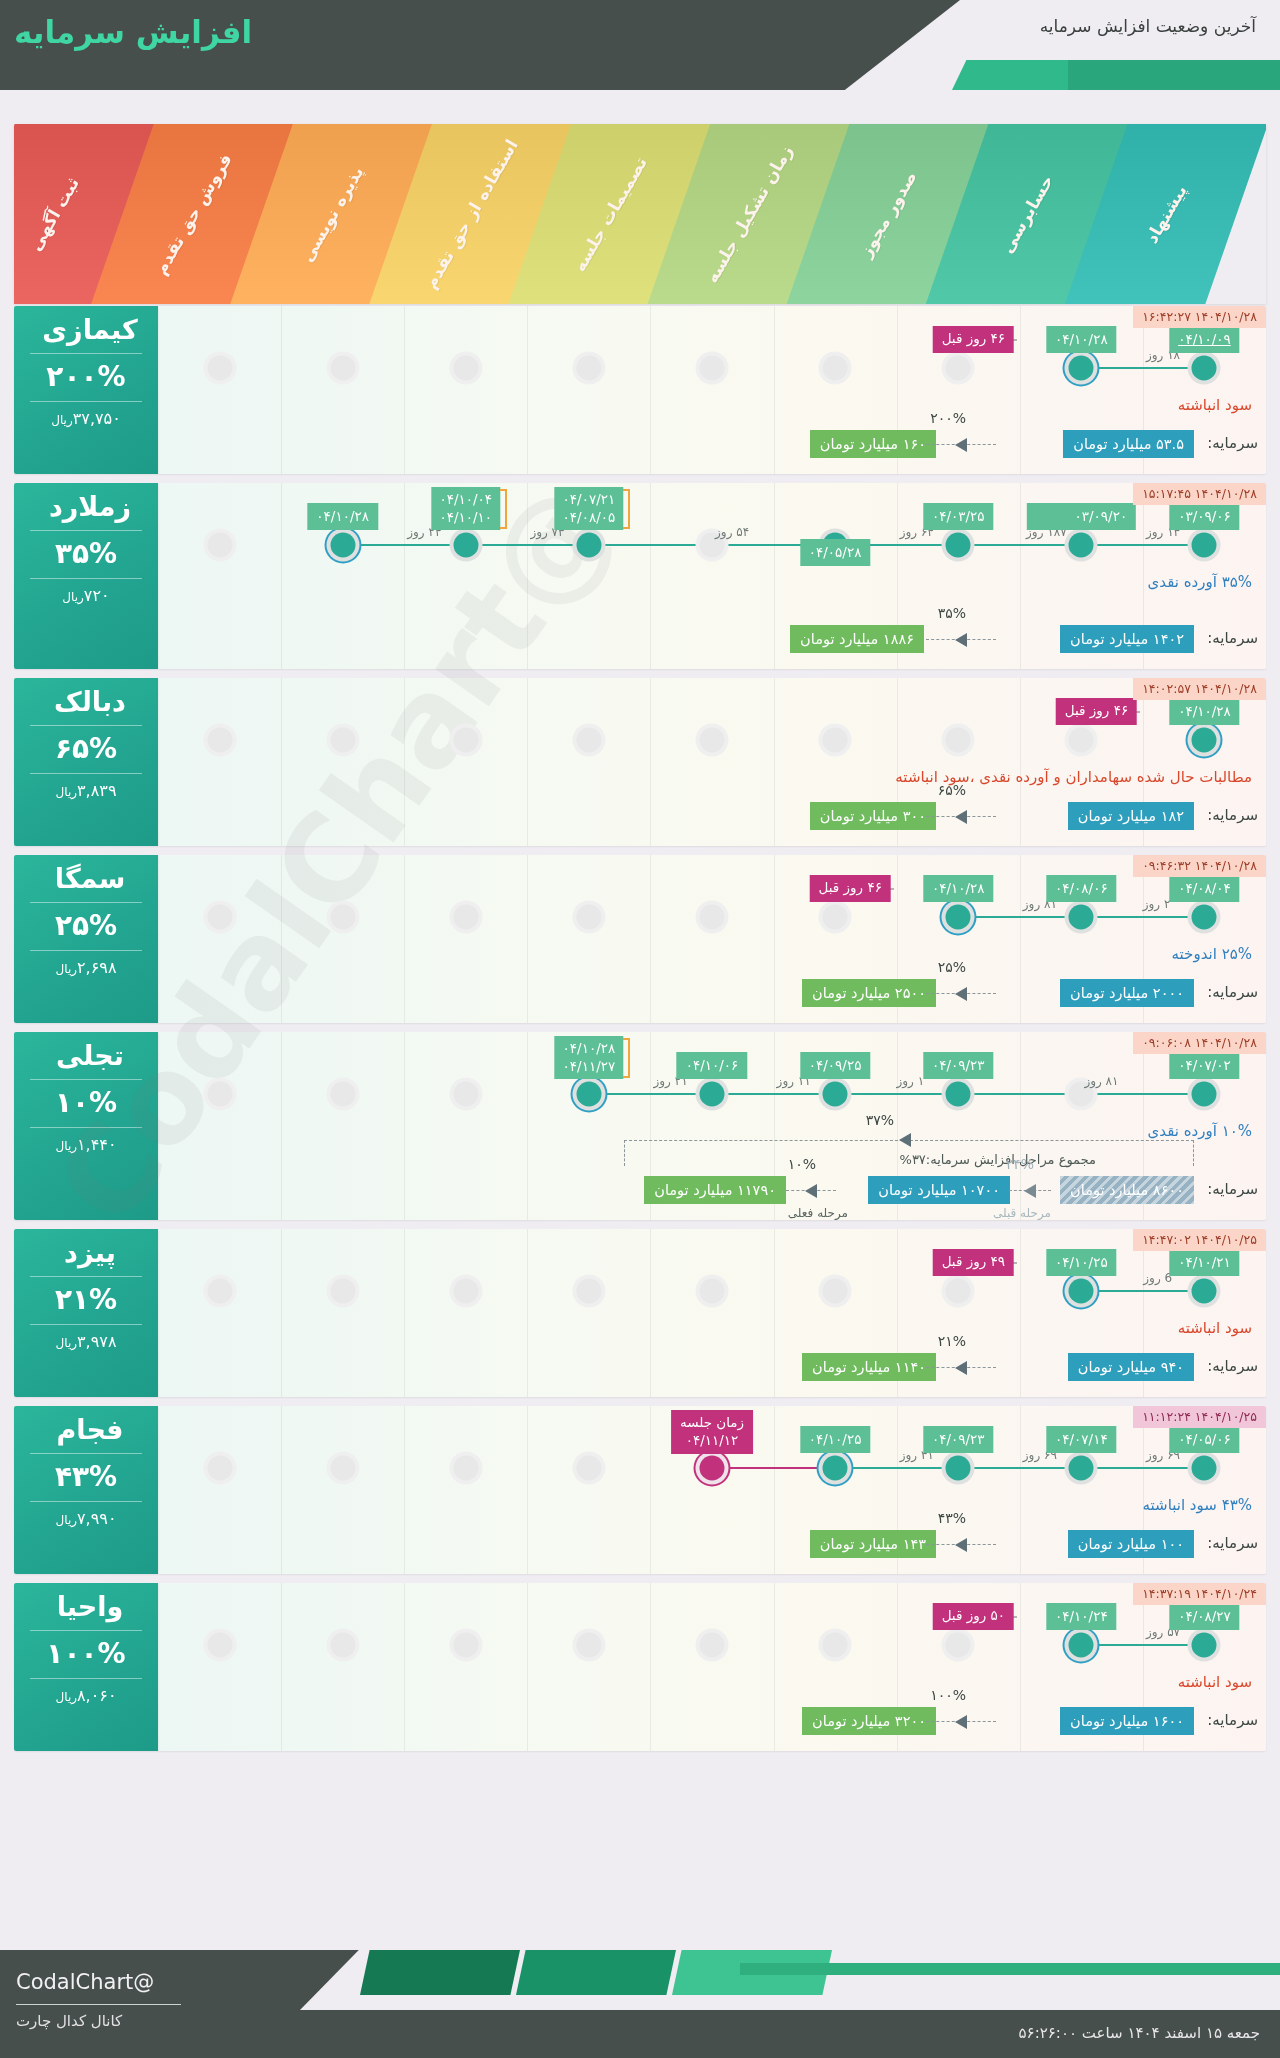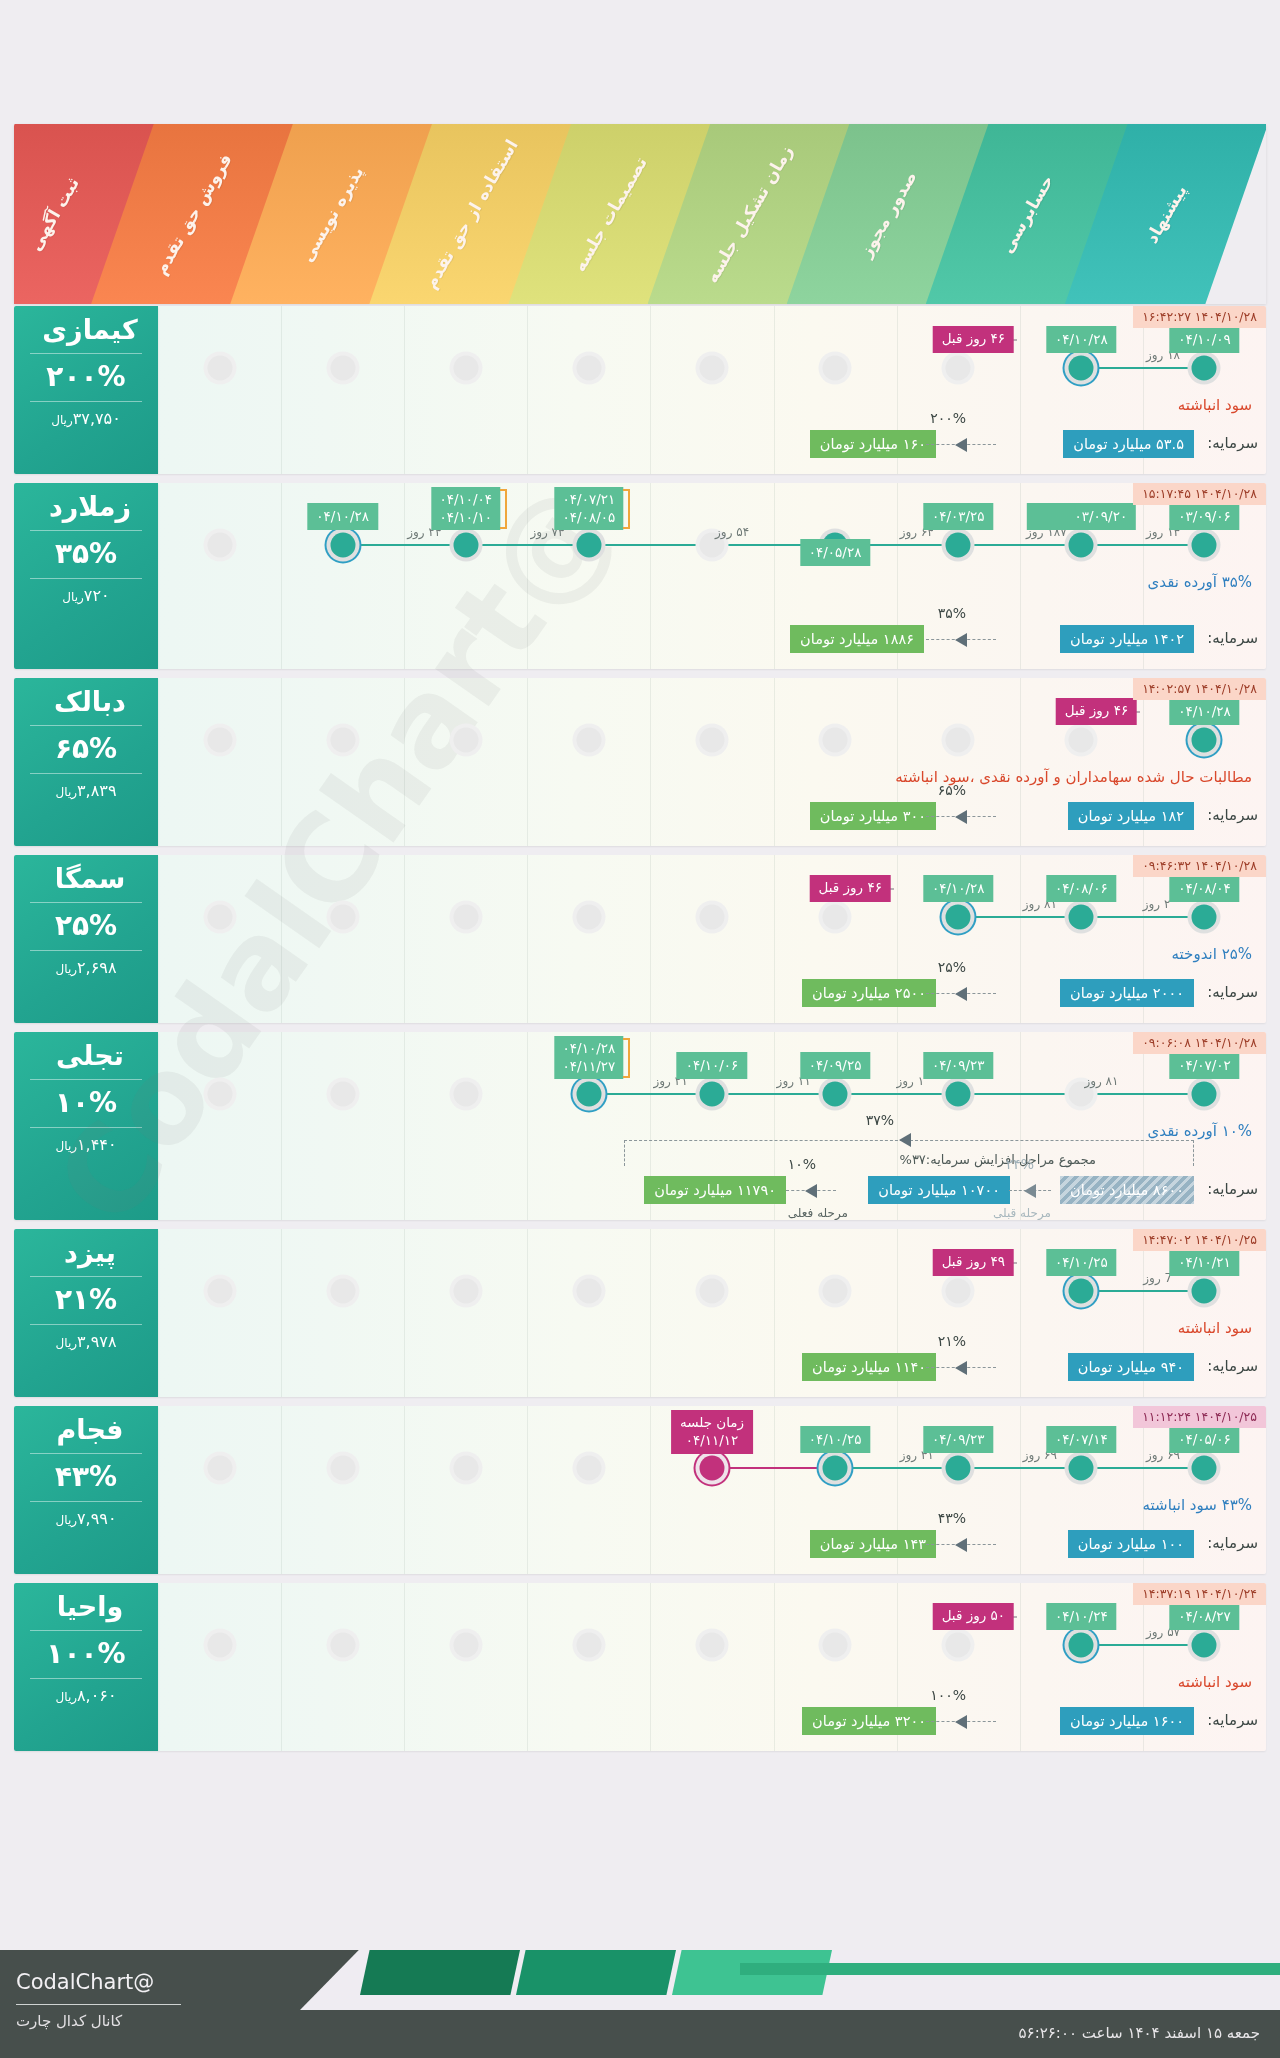--- a/index.html
+++ b/index.html
@@ -141,20 +141,27 @@
   .f-handle { position:absolute; left:16px; top:20px; color:#f2f0f3; font-size:21px; }
   .f-rule { position:absolute; left:16px; top:54px; width:165px; height:1px; background:#cfd3d2; }
   .f-sub { position:absolute; left:16px; top:62px; color:#e3e1e4; font-size:15px; }
   .f-time { position:absolute; right:20px; bottom:16px; color:#e8e6e9; font-size:15px; }
 </style>
 </head>
 <body>
 
 <div class="page">
 
+  <div class="header">
+    <div class="header-dark"></div>
+    <div class="header-title-wrap">افزایش سرمایه</div>
+    <div class="header-sub">آخرین وضعیت افزایش سرمایه</div>
+    <div class="header-green1"></div>
+    <div class="header-green2"></div>
+  </div>
 
   <div class="stagebar" id="stagebar">
       <div class="stage" style="left: -62px; width: 203.111px; background: linear-gradient(rgb(217, 83, 79), rgb(235, 101, 97)); clip-path: polygon(30.83% 0px, 100% 0px, 69.17% 100%, 0px 100%);">
         <div class="lbl">ثبت آگهی</div>
       </div>
       <div class="stage" style="left: 77.1111px; width: 203.111px; background: linear-gradient(rgb(232, 116, 63), rgb(250, 134, 81)); clip-path: polygon(30.83% 0px, 100% 0px, 69.17% 100%, 0px 100%);">
         <div class="lbl">فروش حق تقدم</div>
       </div>
       <div class="stage" style="left: 216.222px; width: 203.111px; background: linear-gradient(rgb(239, 160, 78), rgb(255, 178, 96)); clip-path: polygon(30.83% 0px, 100% 0px, 69.17% 100%, 0px 100%);">
         <div class="lbl">پذیره نویسی</div>
@@ -206,21 +213,21 @@
             <div class="node pending" style="left: 61.5556px; top: 62px;"></div>
             <div class="node pending" style="left: 184.667px; top: 62px;"></div>
             <div class="node pending" style="left: 307.778px; top: 62px;"></div>
             <div class="node pending" style="left: 430.889px; top: 62px;"></div>
             <div class="node pending" style="left: 554px; top: 62px;"></div>
             <div class="node pending" style="left: 677.111px; top: 62px;"></div>
             <div class="node pending" style="left: 800.222px; top: 62px;"></div>
             <div class="node current" style="left: 923.333px; top: 62px;"></div>
             <div class="datebox" style="right: 184.667px; top: 20px;">۰۴/۱۰/۲۸</div>
             <div class="node done" style="left: 1046.44px; top: 62px;"></div>
-            <div class="datebox" style="right: 61.5556px; top: 20px;">۰۴/۱۰/۰۹</div>
+            <div class="datebox" style="right: 61.5556px; top: 20px; text-decoration: underline;">۰۴/۱۰/۰۹</div>
             <div class="prevbox" style="right: 292.667px; top: 20px;">۴۶ روز قبل</div>
             <div class="dashlink" style="left: 815.333px; width: 44px; top: 33px;"></div>
             <div class="subject red" style="right: 14px; top: 90px;">سود انباشته</div>
           </div>
           <div class="cap" style="bottom: 14px;">
             <div class="capword" style="right: 8px;">سرمایه:</div>
             <div class="pill blue" style="right: 72px;">۵۳.۵ میلیارد تومان</div>
             <div class="pill green" style="right: 330px;">۱۶۰ میلیارد تومان</div>
             <div style="position: absolute; right: 270px; top: 0px; width: 70px; height: 28px;">
               <div class="arrowline" style="right: 0px; width: 70px;"></div>
@@ -479,21 +486,21 @@
           <div class="row-ts pink">۱۴۰۴/۱۰/۲۵ ۱۴:۴۷:۰۲</div>
           <div class="company">
             <div class="cname">پیزد</div>
             <div class="hr"></div>
             <div class="cpct">۲۱%</div>
             <div class="hr"></div>
             <div class="cprice"><span>۳,۹۷۸</span><span class="unit">ریال</span></div>
           </div>
           <div class="tl">
             <div class="seg" style="left: 923.333px; width: 123.111px; top: 62px;"></div>
-            <div class="seglbl" style="left: 970.889px; top: 56px;">7 روز</div>
+            <div class="seglbl" style="left: 970.889px; top: 56px;">6 روز</div>
             <div class="node pending" style="left: 61.5556px; top: 62px;"></div>
             <div class="node pending" style="left: 184.667px; top: 62px;"></div>
             <div class="node pending" style="left: 307.778px; top: 62px;"></div>
             <div class="node pending" style="left: 430.889px; top: 62px;"></div>
             <div class="node pending" style="left: 554px; top: 62px;"></div>
             <div class="node pending" style="left: 677.111px; top: 62px;"></div>
             <div class="node pending" style="left: 800.222px; top: 62px;"></div>
             <div class="node current" style="left: 923.333px; top: 62px;"></div>
             <div class="datebox" style="right: 184.667px; top: 20px;">۰۴/۱۰/۲۵</div>
             <div class="node done" style="left: 1046.44px; top: 62px;"></div>

